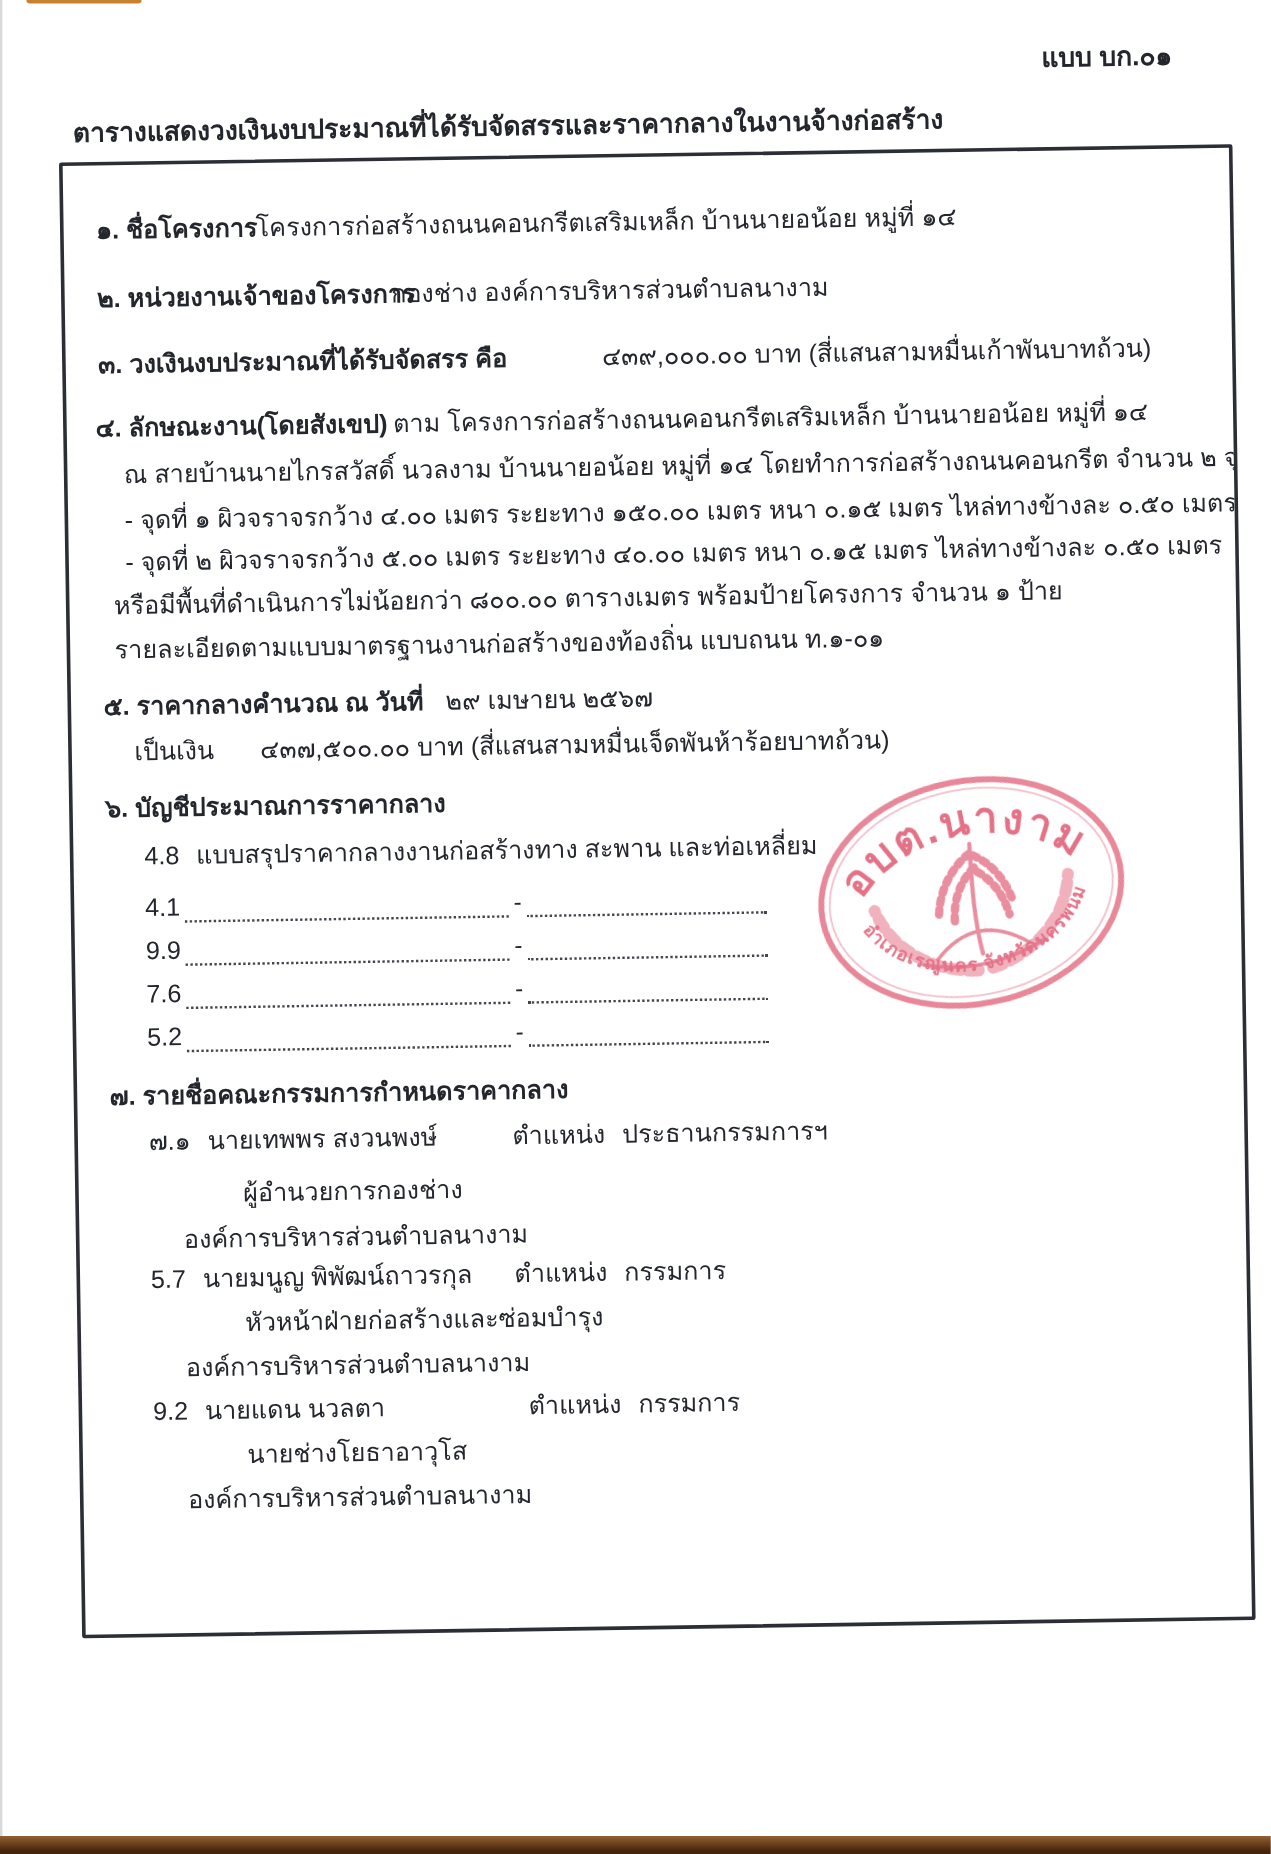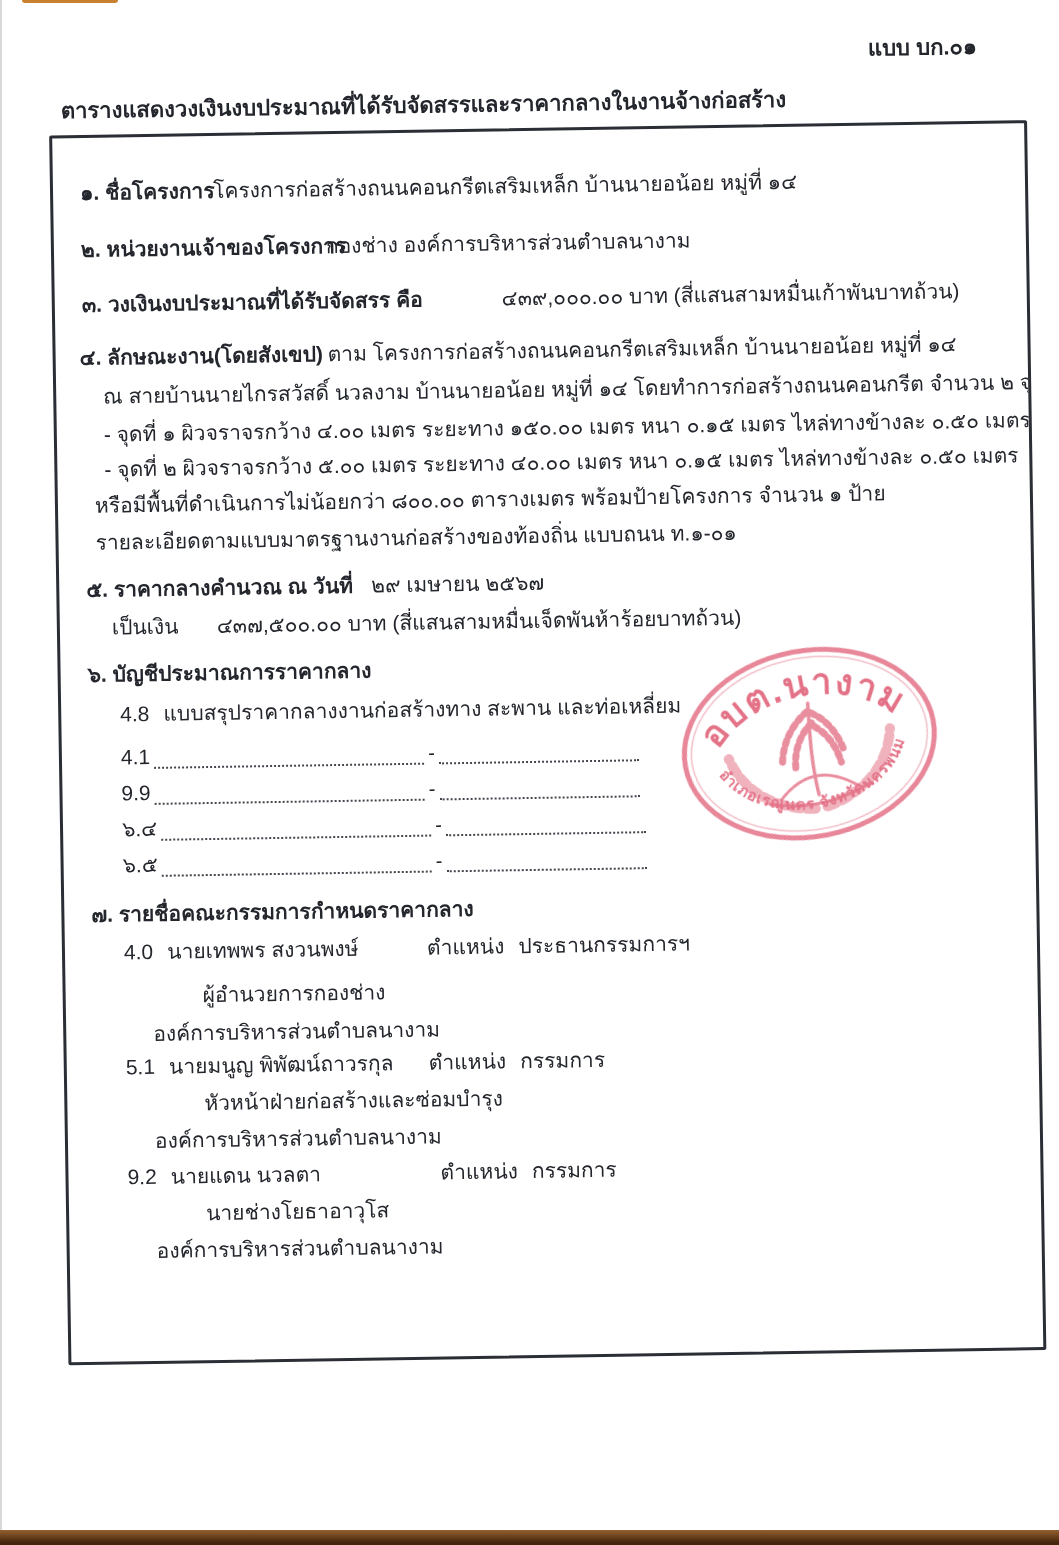--- a/index.html
+++ b/index.html
@@ -87,52 +87,52 @@
       <span class="dashmid">-</span>
       <span class="lead l2"></span>
     </div>
     <div class="line blankrow" style="left:59px;top:641px">
       <span class="num">9.9</span>
       <span class="lead l1"></span>
       <span class="dashmid">-</span>
       <span class="lead l2"></span>
     </div>
     <div class="line blankrow" style="left:59px;top:677px">
-      <span class="num">๖.๔</span>
+      <span class="num">7.6</span>
       <span class="lead l1"></span>
       <span class="dashmid">-</span>
       <span class="lead l2"></span>
     </div>
     <div class="line blankrow" style="left:59px;top:713px">
-      <span class="num">๖.๕</span>
+      <span class="num">5.2</span>
       <span class="lead l1"></span>
       <span class="dashmid">-</span>
       <span class="lead l2"></span>
     </div>
 
     <div class="line b" style="left:27px;top:762px">๗. รายชื่อคณะกรรมการกำหนดราคากลาง</div>
 
     <div class="line" style="left:59px;top:800px">
       <span class="pair">
-        <span>4.0</span>
+        <span>๗.๑</span>
         <span>นายเทพพร  สงวนพงษ์</span>
       </span>
     </div>
     <div class="line" style="left:362px;top:800px">
       <span class="pair">
         <span>ตำแหน่ง</span>
         <span>ประธานกรรมการฯ</span>
       </span>
     </div>
     <div class="line" style="left:137px;top:844px">ผู้อำนวยการกองช่าง</div>
     <div class="line" style="left:87px;top:882px">องค์การบริหารส่วนตำบลนางาม</div>
 
     <div class="line" style="left:59px;top:915px">
       <span class="pair">
-        <span>5.1</span>
+        <span>5.7</span>
         <span>นายมนูญ  พิพัฒน์ถาวรกุล</span>
       </span>
     </div>
     <div class="line" style="left:362px;top:915px">
       <span class="pair">
         <span>ตำแหน่ง</span>
         <span>กรรมการ</span>
       </span>
     </div>
     <div class="line" style="left:137px;top:952px">หัวหน้าฝ่ายก่อสร้างและซ่อมบำรุง</div>

